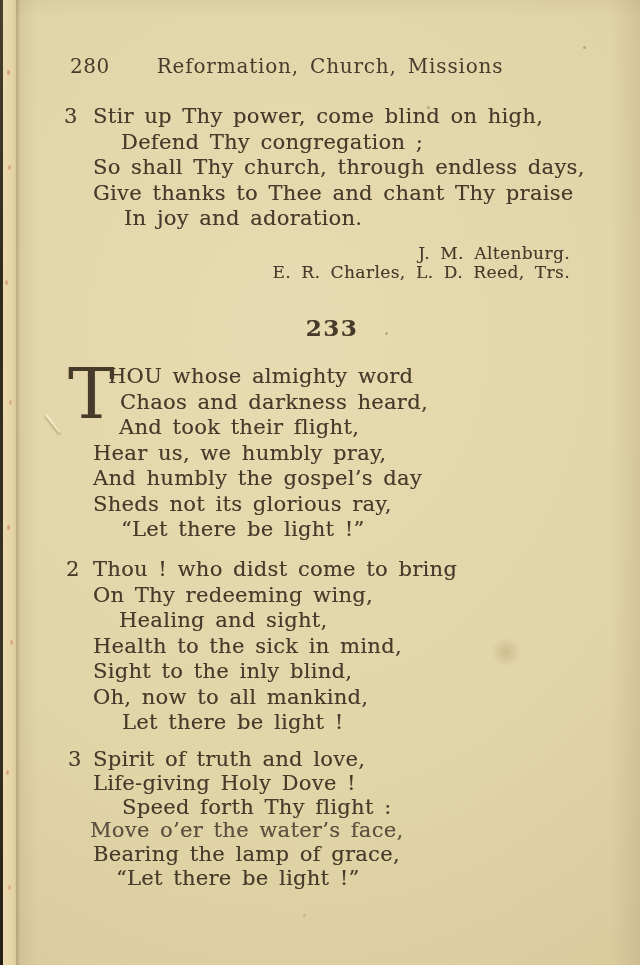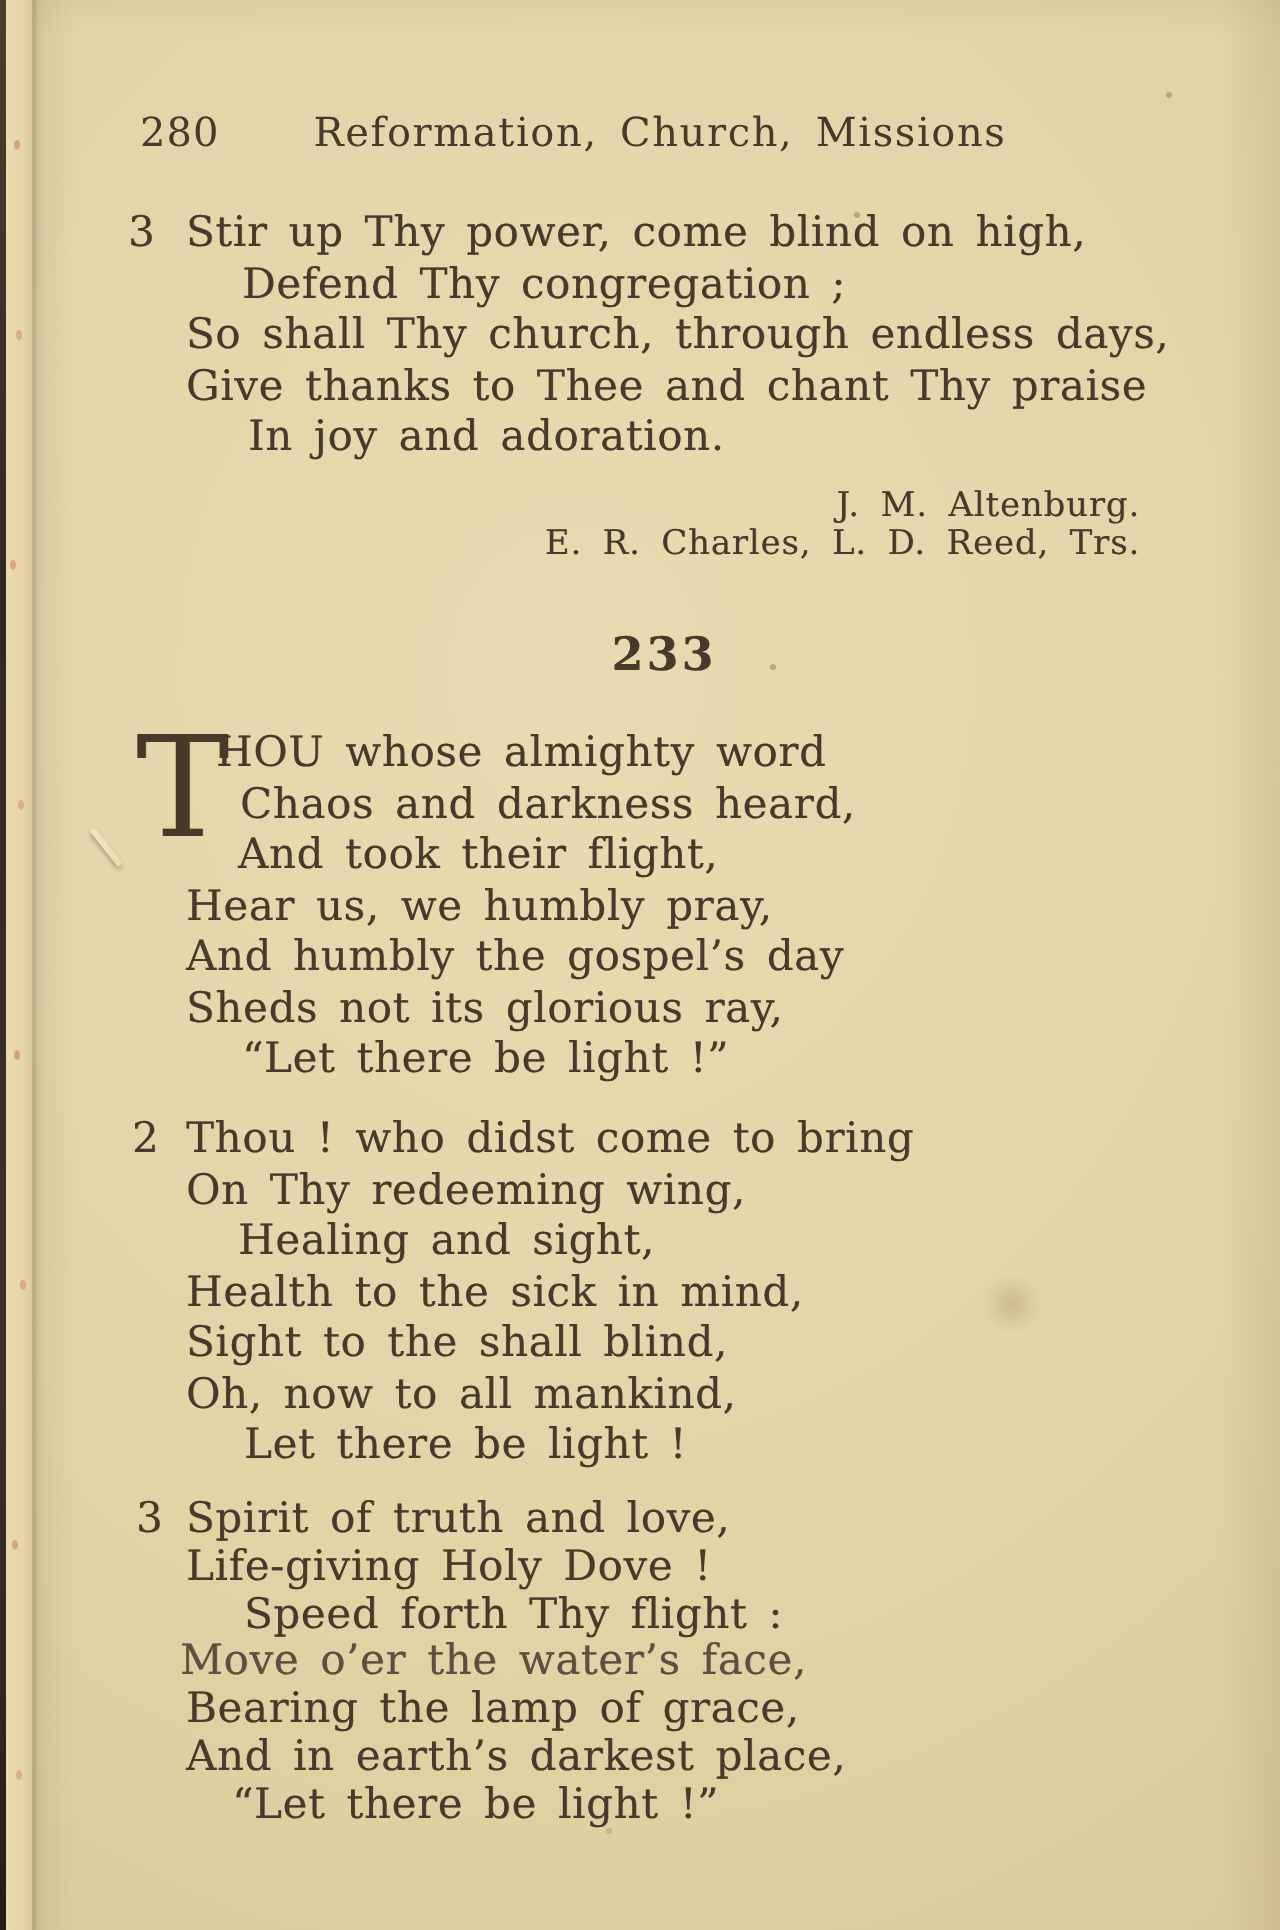--- a/index.html
+++ b/index.html
@@ -137,29 +137,28 @@
     <div>Sheds not its glorious ray,</div>
     <div class="s1-l6">“Let there be light !”</div>
   </div>
 
   <div class="stanza stanza-2">
     <span class="verse-num">2</span>
     <div>Thou ! who didst come to bring</div>
     <div>On Thy redeeming wing,</div>
     <div class="s2-l2">Healing and sight,</div>
     <div>Health to the sick in mind,</div>
-    <div>Sight to the shall blind,</div>
+    <div>Sight to the inly blind,</div>
     <div>Oh, now to all mankind,</div>
     <div class="s2-l6">Let there be light !</div>
   </div>
 
   <div class="stanza stanza-3">
     <span class="verse-num">3</span>
     <div>Spirit of truth and love,</div>
     <div>Life-giving Holy Dove !</div>
     <div class="s3-l2">Speed forth Thy flight :</div>
     <div class="s3-l3">Move o’er the water’s face,</div>
     <div>Bearing the lamp of grace,</div>
-    <div>And in earth’s darkest place,</div>
     <div class="s3-l6">“Let there be light !”</div>
   </div>
 
 </div>
 
 </body></html>

